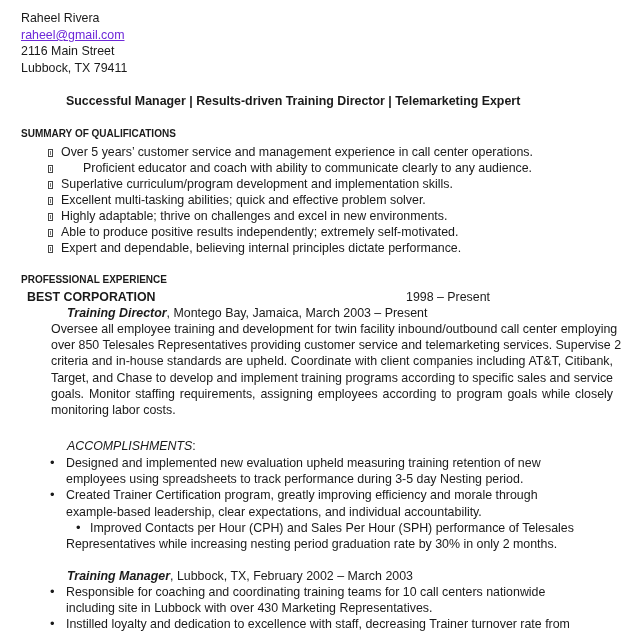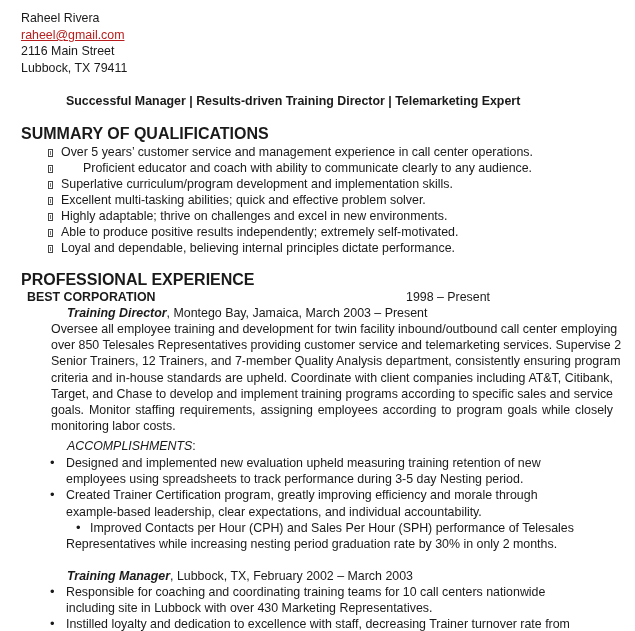--- a/index.html
+++ b/index.html
@@ -4,22 +4,22 @@
 <style>
   html, body { margin: 0; padding: 0; background: #ffffff; }
   body {
     width: 635px; height: 631px; overflow: hidden; position: relative;
     font-family: "Liberation Sans", "DejaVu Sans", sans-serif;
     font-size: 12.4px; color: #1a1a1a;
   }
   .ln { position: absolute; white-space: nowrap; line-height: 16px; }
   .b { font-weight: bold; }
   .i { font-style: italic; margin-left: 40px; }
-  .link { color: #b91c1c; text-decoration: underline; }
-  .heading { font-weight: bold; font-size: 16px; }
+  .link { color: #6d28d9; text-decoration: underline; }
+  .heading { font-weight: bold; font-size: 10px; }
   .box {
     display: inline-block; width: 5px; height: 8px; border: 1px solid #444;
     box-sizing: border-box; vertical-align: 0px; position: relative;
   }
   .box::after { content: ""; position: absolute; left: 1px; top: 1px; width: 1px; height: 4px; background: #777; }
   .dot { position: absolute; font-size: 13px; line-height: 16px; }
   .just { position: absolute; left: 27px; width: 562px; line-height: 16.2px; text-align: justify; }
   .just span.row { display: block; text-align: justify; text-align-last: justify; height: 16.2px; white-space: nowrap; }
   .just span.row.last { text-align-last: left; }
 </style>
@@ -41,35 +41,34 @@
     <div class="ln" style="left:62px; top:160px;margin-left:21px;">Proficient educator and coach with ability to communicate clearly to any audience.</div>
     <span class="box" style="position:absolute; left:48px; top:181px;"></span>
     <div class="ln" style="left:61px; top:176px;">Superlative curriculum/program development and implementation skills.</div>
     <span class="box" style="position:absolute; left:48px; top:197px;"></span>
     <div class="ln" style="left:61px; top:192px;">Excellent multi-tasking abilities; quick and effective problem solver.</div>
     <span class="box" style="position:absolute; left:48px; top:213px;"></span>
     <div class="ln" style="left:61px; top:208px;">Highly adaptable; thrive on challenges and excel in new environments.</div>
     <span class="box" style="position:absolute; left:48px; top:229px;"></span>
     <div class="ln" style="left:61px; top:224px;">Able to produce positive results independently; extremely self-motivated.</div>
     <span class="box" style="position:absolute; left:48px; top:245px;"></span>
-    <div class="ln" style="left:61px; top:240px;">Loyal and dependable, believing internal principles dictate performance.</div>
+    <div class="ln" style="left:61px; top:240px;">Expert and dependable, believing internal principles dictate performance.</div>
   </div>
 
 <div class="ln heading" style="left:21px; top:272px;">PROFESSIONAL EXPERIENCE</div>
 <div class="ln b" style="left:27px; top:289px;">BEST CORPORATION</div>
 <div class="ln" style="left:406px; top:289px;">1998 – Present</div>
 
 <div class="ln" style="left:27px; top:305px;">
   <span class="b i">Training Director</span><span>, Montego Bay, Jamaica, March 2003 – Present</span>
 </div>
 
 <div class="just" style="top:321px;margin-left:24px;" id="desc">
     <span class="row">Oversee all employee training and development for twin facility inbound/outbound call center employing</span>
     <span class="row">over 850 Telesales Representatives providing customer service and telemarketing services. Supervise 2</span>
-    <span class="row">Senior Trainers, 12 Trainers, and 7-member Quality Analysis department, consistently ensuring program</span>
     <span class="row">criteria and in-house standards are upheld. Coordinate with client companies including AT&amp;T, Citibank,</span>
     <span class="row">Target, and Chase to develop and implement training programs according to specific sales and service</span>
     <span class="row">goals. Monitor staffing requirements, assigning employees according to program goals while closely</span>
     <span class="row last">monitoring labor costs.</span>
   </div>
 
 <div class="ln i" style="left:27px; top:438px;">
   <span>ACCOMPLISHMENTS</span><span style="font-style:normal">:</span>
 </div>
 <div id="acc-list">

